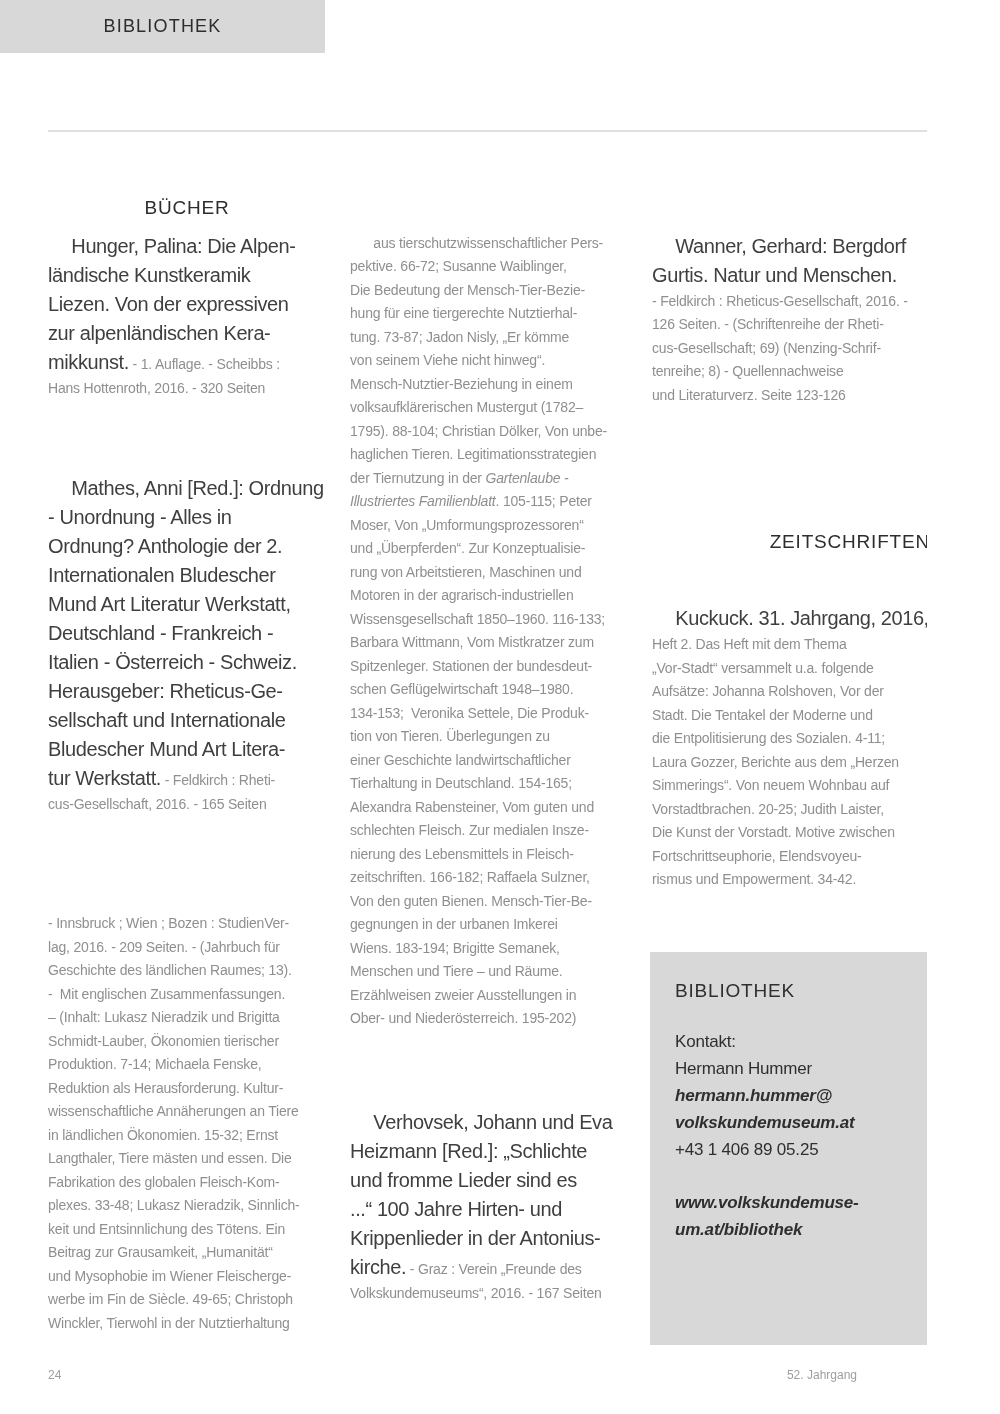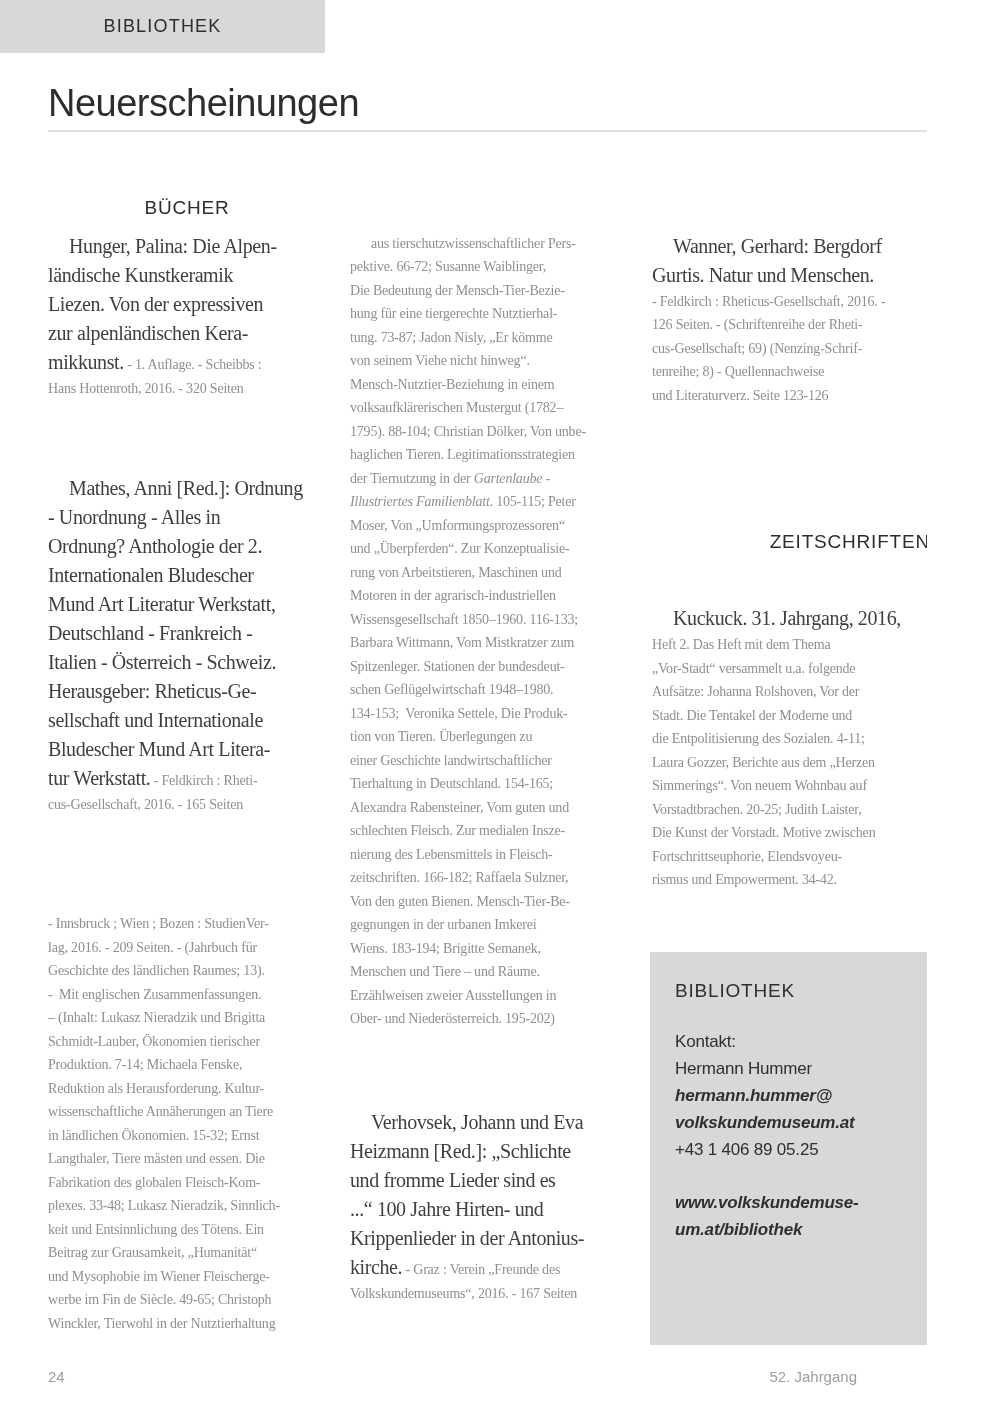--- a/index.html
+++ b/index.html
@@ -57,21 +57,20 @@
     position: absolute;
     top: 208px;
   }
   .col1 { left: 48px;  width: 285px; }
   .col2 { left: 350px; width: 292px; }
   .col3 { left: 652px; width: 285px; }
   .entry {
     white-space: pre;
     line-height: 23.5px;
     font-size: 14px;
-    font-family: Liberation Serif, serif;
   }
   .etitle {
     font-size: 20px;
     line-height: 29px;
     letter-spacing: -0.4px;
     color: var(--title-color, #3f3f3f);
   }
   .edetails {
     font-size: 14px;
     line-height: 23.5px;
@@ -106,37 +105,36 @@
     font-size: 17px;
     line-height: 27px;
     letter-spacing: -0.2px;
     white-space: pre-line;
   }
   .gap-above { margin-top: 26px; }
   .bi { font-weight: bold; font-style: italic; }
   .footer-left, .footer-right {
     position: absolute;
     top: 1368px;
-    font-size: 15px;
+    font-size: 12px;
     color: var(--footer-gray, #9e9e9e);
     white-space: pre;
   }
   .footer-left { left: 48px; }
   .footer-right { right: 70px; text-align: right; }
 </style>
 </head>
 <body>
 
 <div id="page">
 
   <div class="badge">
     <span>BIBLIOTHEK</span>
   </div>
 
-  <h1 class="page-title">Neuerscheinungen</h1>
   <div class="rule"></div>
 
   <div class="sec-label sec-buecher">BÜCHER</div>
 
   <div class="col col1">
     <div class="entry">
       <span class="etitle">Hunger, Palina: Die Alpen-
 ländische Kunstkeramik
 Liezen. Von der expressiven
 zur alpenländischen Kera-

